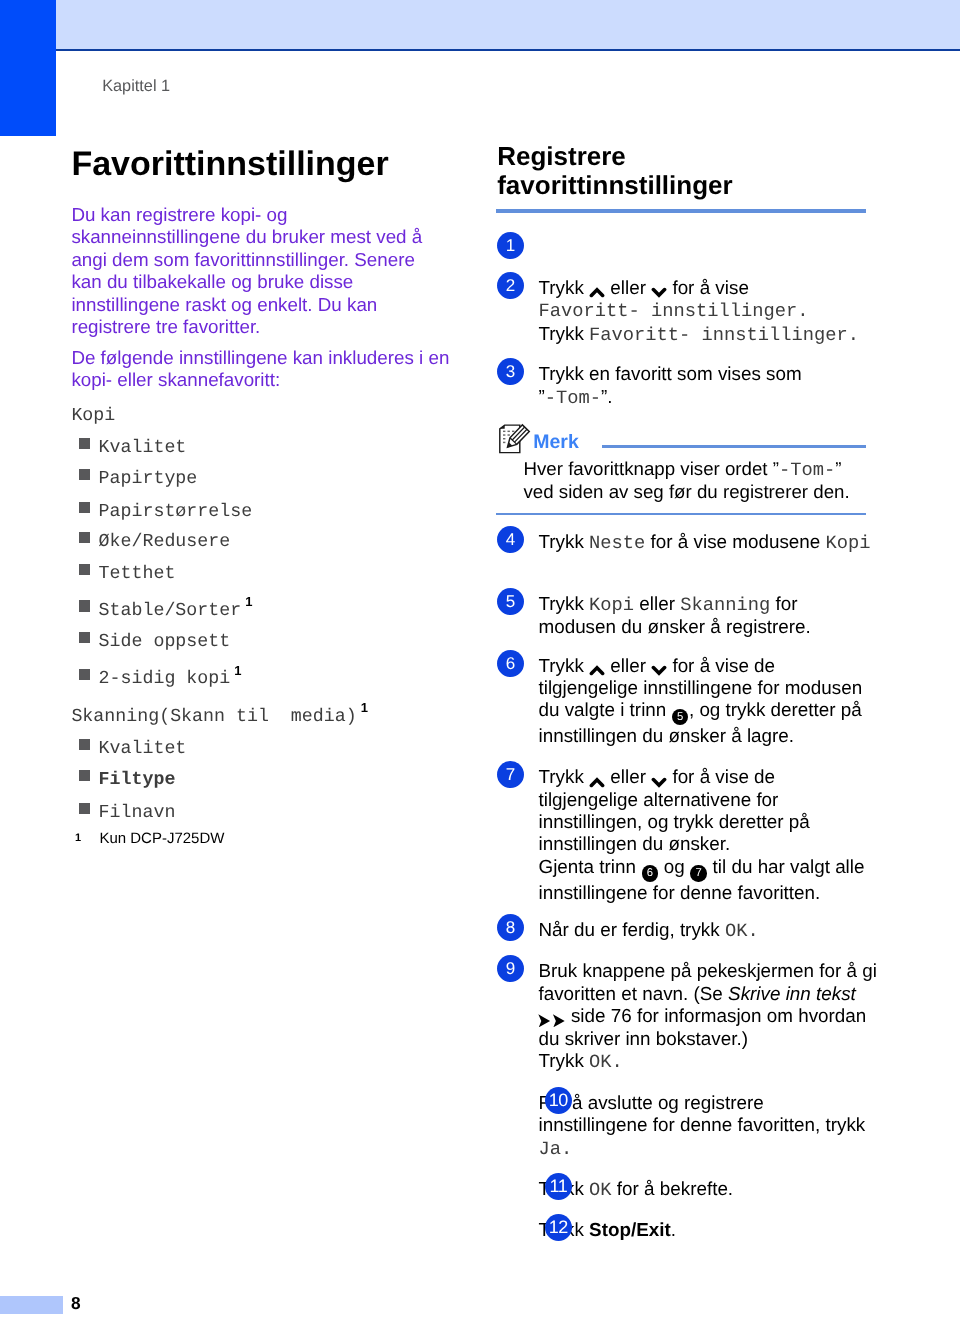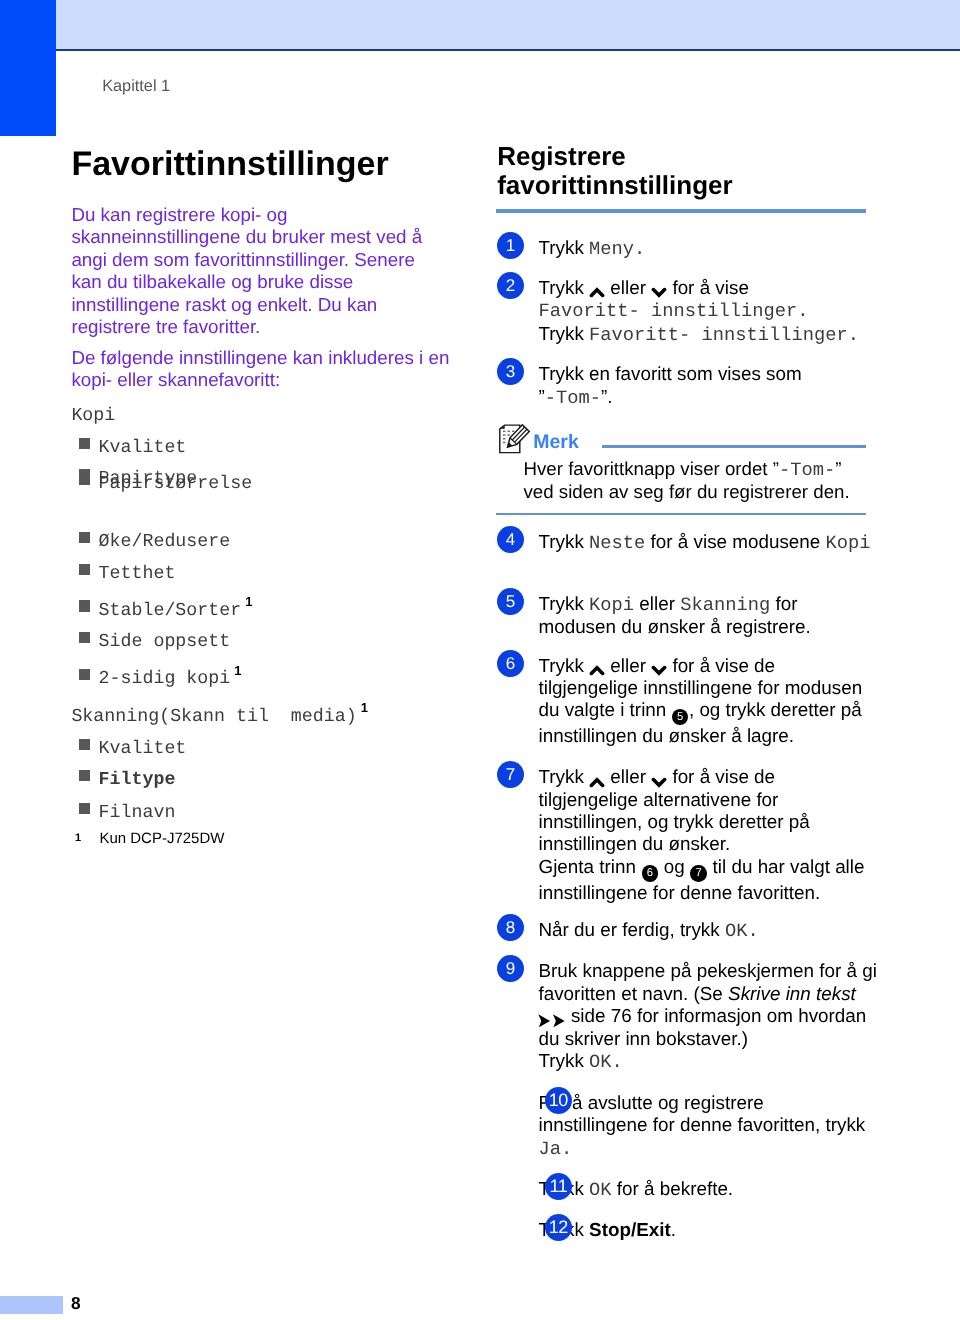--- a/index.html
+++ b/index.html
@@ -83,21 +83,21 @@
   <div id="chapter-label">Kapittel 1</div>
 
   <div id="col-left">
     <h1 class="doc-title">Favorittinnstillinger</h1>
     <p class="body p1">Du kan registrere kopi- og<br>skanneinnstillingene du bruker mest ved å<br>angi dem som favorittinnstillinger. Senere<br>kan du tilbakekalle og bruke disse<br>innstillingene raskt og enkelt. Du kan<br>registrere tre favoritter.</p>
     <p class="body p2">De følgende innstillingene kan inkluderes i en<br>kopi- eller skannefavoritt:</p>
     <div class="mono-head grp1" style="top: 405.9px;">Kopi</div>
     <ul class="sq" id="list-kopi">
         <li style="top: 437.8px;"><span>Kvalitet</span></li>
         <li style="top: 469.2px;"><span>Papirtype</span></li>
-        <li style="top: 474px;"><span>Papirstørrelse</span></li>
+        <li style="top: 502px;"><span>Papirstørrelse</span></li>
         <li style="top: 532.1px;"><span>Øke/Redusere</span></li>
         <li style="top: 564.2px;"><span>Tetthet</span></li>
         <li style="top: 600.5px;"><span>Stable/Sorter</span><sup class="fn">1</sup></li>
         <li style="top: 632.3px;"><span>Side oppsett</span></li>
         <li style="top: 669.2px;"><span>2-sidig kopi</span><sup class="fn">1</sup></li>
       </ul>
     <div class="mono-head grp2" style="top: 706.8px;"><span>Skanning</span><span>(Skann til  media)</span><sup class="fn">1</sup></div>
     <ul class="sq" id="list-skann">
         <li style="top: 738.8px;"><span>Kvalitet</span></li>
         <li style="top: 770.4px; font-weight: bold;"><span>Filtype</span></li>
@@ -105,23 +105,20 @@
       </ul>
     <div class="footnote"><sup>1</sup><span>Kun DCP-J725DW</span></div>
   </div>
 
   <div id="col-right">
     <h2 class="sec-title">Registrere<br>favorittinnstillinger</h2>
     <div class="sec-rule"></div>
     <ol class="steps" id="steps-list">
         <li style="top: 89.7px;">
           <span class="bullet">1</span>
-          <div class="step-body">
-            <div class="ln"><span class="tx">Trykk </span><span class="mono">Meny.</span></div>
-          </div>
         </li>
         <li style="top: 130.1px;">
           <span class="bullet">2</span>
           <div class="step-body">
             <div class="ln"><span class="tx">Trykk </span><span class="icon-wrap"><svg viewBox="0 0 16 11" width="16" height="11" class="chev">
                   <path d="M2.4 8.4 L8 2.8 L13.6 8.4" fill="none" stroke="#000" stroke-width="3.6" stroke-linecap="round" stroke-linejoin="miter"></path>
                 </svg></span><span class="tx"> eller </span><span class="icon-wrap"><svg viewBox="0 0 16 11" width="16" height="11" class="chev">
                   <path d="M2.4 2.6 L8 8.2 L13.6 2.6" fill="none" stroke="#000" stroke-width="3.6" stroke-linecap="round" stroke-linejoin="miter"></path>
                 </svg></span><span class="tx"> for å vise</span></div>
             <div class="ln"><span class="mono">Favoritt- innstillinger.</span></div>

